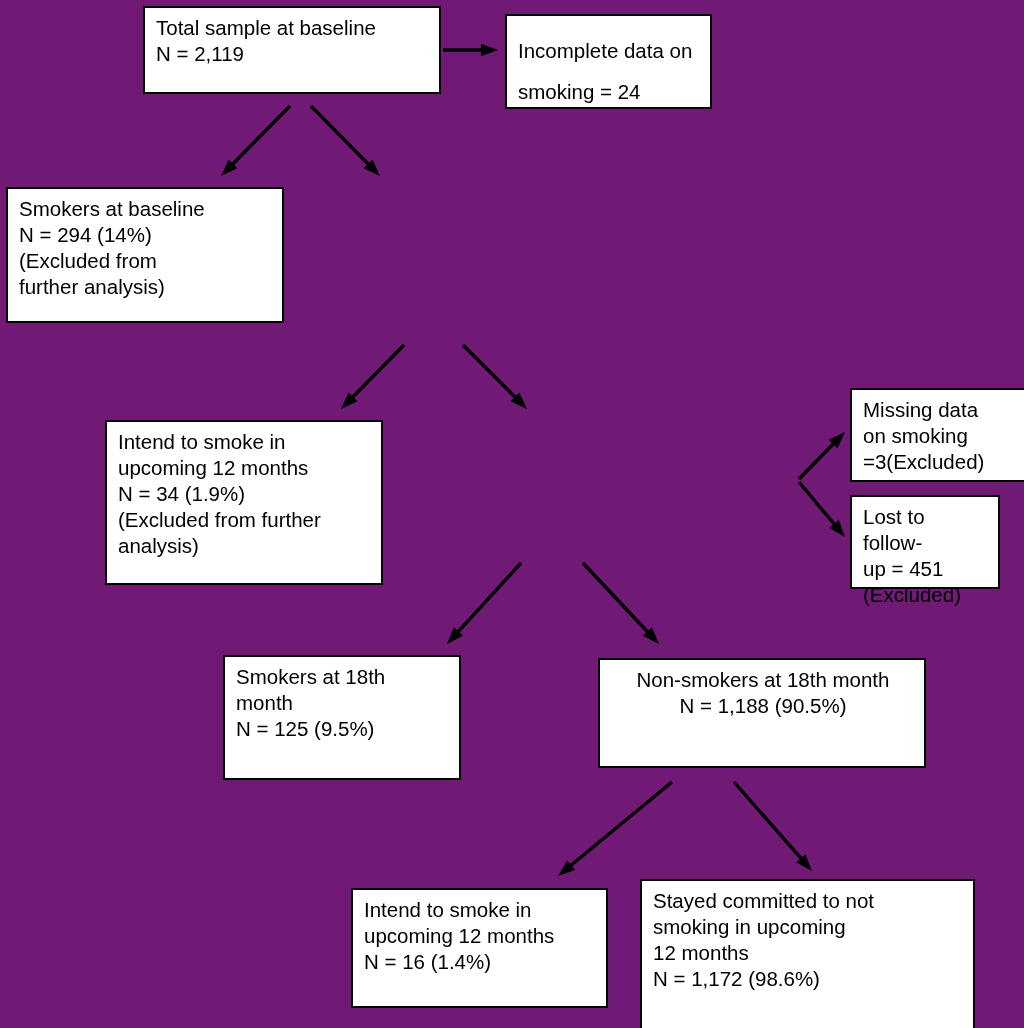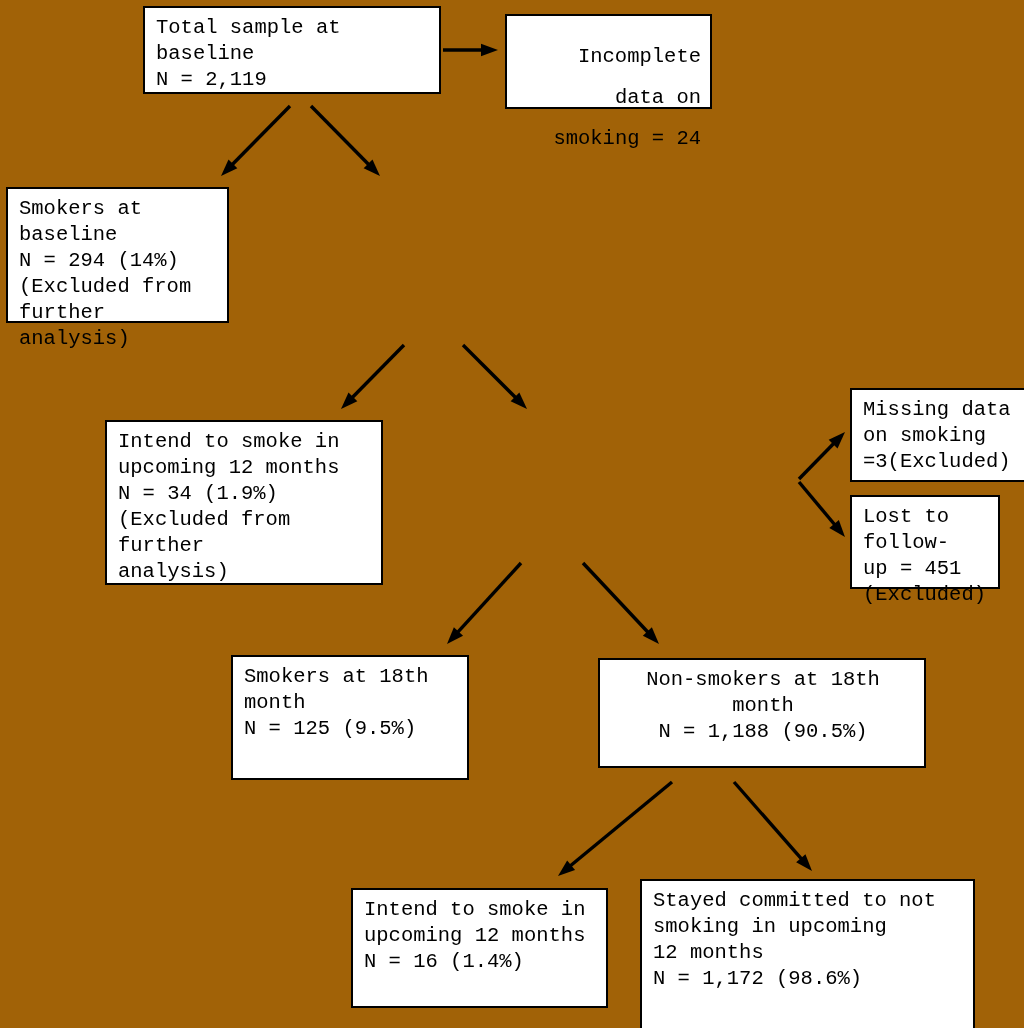--- a/index.html
+++ b/index.html
@@ -4,22 +4,22 @@
 <style>
   html, body {
     margin: 0;
     padding: 0;
     background: #ffffff;
   }
   #canvas {
     position: relative;
     width: 1024px;
     height: 1028px;
-    background: #a16207;
-    font-family: Liberation Mono, monospace;
+    background: #701a75;
+    font-family: Liberation Sans, sans-serif;
     overflow: hidden;
   }
   svg.arrow-layer {
     position: absolute;
     left: 0;
     top: 0;
     width: 1024px;
     height: 1028px;
     pointer-events: none;
   }
@@ -29,23 +29,23 @@
     border: 2.5px solid #000000;
     background: #ffffff;
     color: #000000;
     font-size: 20.5px;
     line-height: 1.27;
     padding: 7px 9px 7px 11px;
     white-space: pre-line;
     letter-spacing: 0px;
   }
   .node.centered {
-    text-align: right;
+    text-align: left;
     line-height: 2.0;
-    padding-top: 20px;
+    padding-top: 14px;
   }
   .node-text {
     display: block;
   }
 </style>
 </head>
 <body>
 
 <div id="canvas">
 
@@ -93,36 +93,36 @@
       <g>
         <line x1="734" y1="782" x2="803.4316657801469" y2="861.2233109542702" stroke="#000000" stroke-width="3.4"></line>
         <polygon points="812,871 796.1325266291517,862.3015352604372 805.4579838727709,854.1286626199618" fill="#000000"></polygon>
       </g>
     </svg>
 
 <div class="node" style="left: 143px; top: 6px; width: 298px; height: 88px;"><span class="node-text">Total sample at baseline
 N = 2,119</span></div>
     <div class="node centered" style="left: 505px; top: 14px; width: 207px; height: 95px;"><span class="node-text">Incomplete data on
 smoking = 24</span></div>
-    <div class="node" style="left: 6px; top: 187px; width: 223px; height: 136px;"><span class="node-text">Smokers at baseline
+    <div class="node" style="left: 6px; top: 187px; width: 278px; height: 136px;"><span class="node-text">Smokers at baseline
 N = 294 (14%)
 (Excluded from
 further analysis)</span></div>
     <div class="node" style="left: 105px; top: 420px; width: 278px; height: 165px;"><span class="node-text">Intend to smoke in
 upcoming 12 months
 N = 34 (1.9%)
 (Excluded from further
 analysis)</span></div>
     <div class="node" style="left: 850px; top: 388px; width: 184px; height: 94px;"><span class="node-text">Missing data
 on smoking
 =3(Excluded)</span></div>
     <div class="node" style="left: 850px; top: 495px; width: 150px; height: 94px;"><span class="node-text">Lost to follow-
 up = 451
 (Excluded)</span></div>
-    <div class="node" style="left: 223px; top: 655px; width: 238px; height: 125px; margin-left: 8px;"><span class="node-text">Smokers at 18th
+    <div class="node" style="left: 223px; top: 655px; width: 238px; height: 125px;"><span class="node-text">Smokers at 18th
 month
 N = 125 (9.5%)</span></div>
     <div class="node" style="left: 598px; top: 658px; width: 328px; height: 110px; text-align: center;"><span class="node-text">Non-smokers at 18th month
 N = 1,188 (90.5%)</span></div>
     <div class="node" style="left: 351px; top: 888px; width: 257px; height: 120px;"><span class="node-text">Intend to smoke in
 upcoming 12 months
 N = 16 (1.4%)</span></div>
     <div class="node" style="left: 640px; top: 879px; width: 335px; height: 164px;"><span class="node-text">Stayed committed to not
 smoking in upcoming
 12 months

